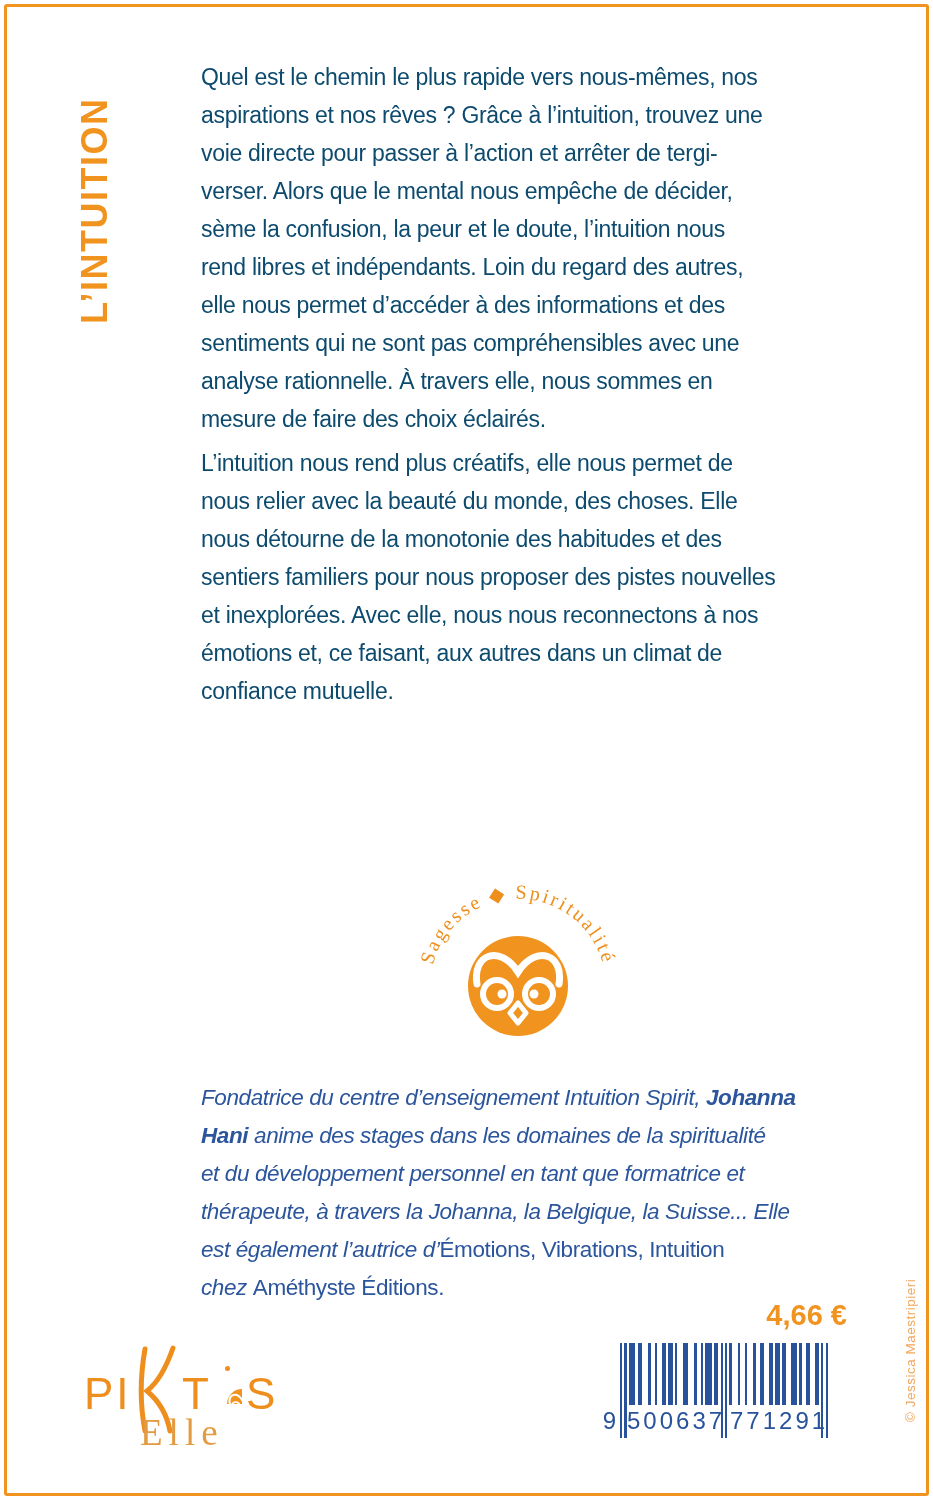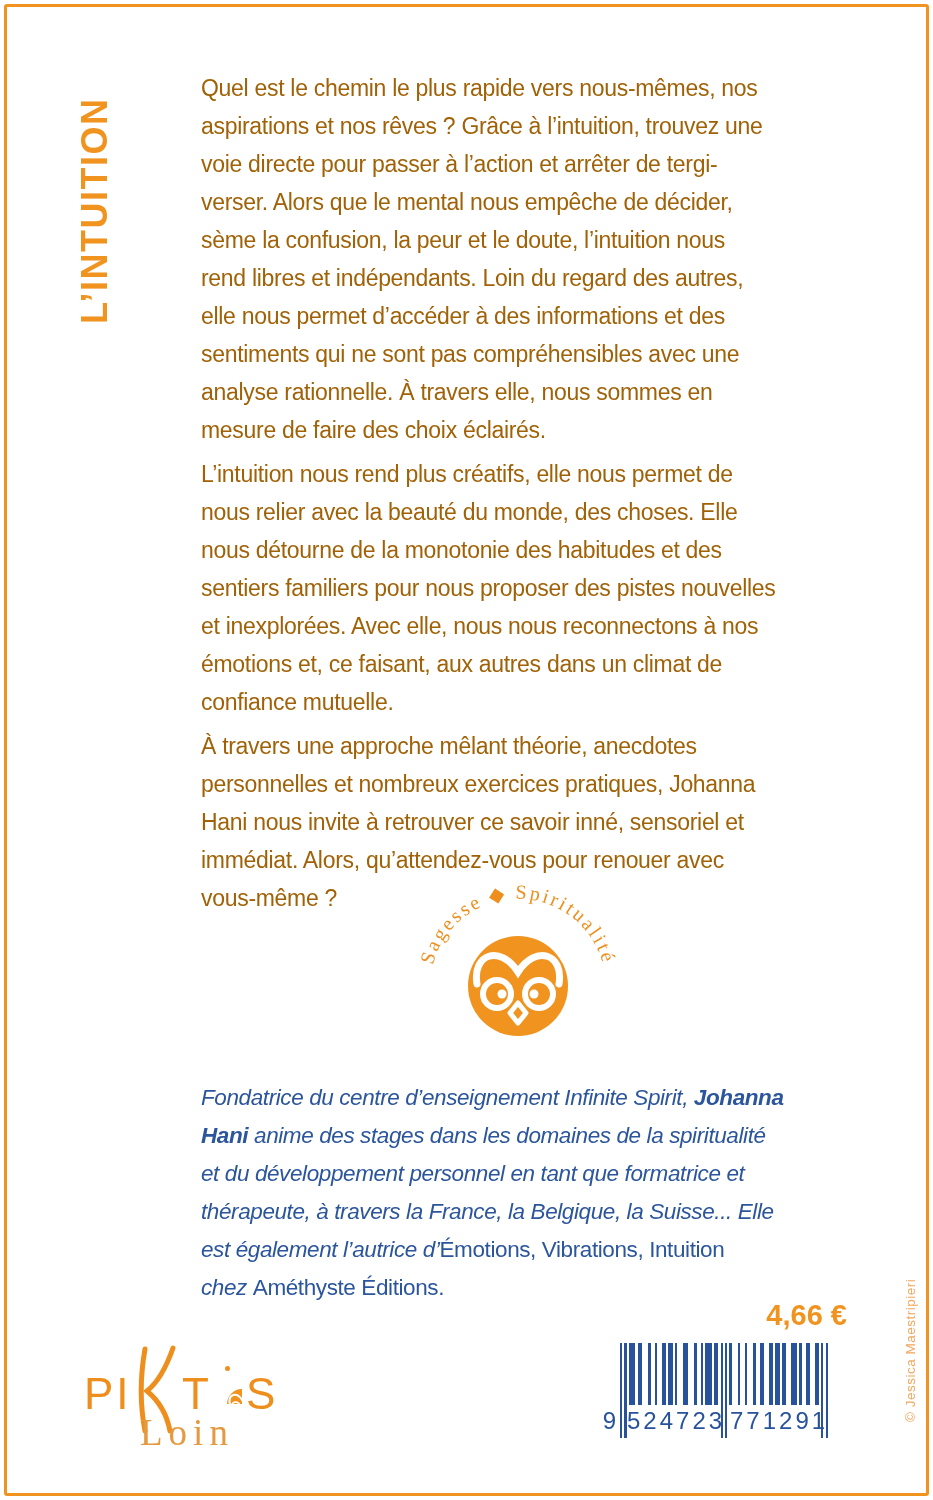--- a/index.html
+++ b/index.html
@@ -5,21 +5,21 @@
   html,body{margin:0;padding:0;background:#ffffff;}
   body{width:933px;height:1500px;position:relative;overflow:hidden;
        font-family:"Liberation Sans",sans-serif;}
   .frame{position:absolute;inset:4px;border:3px solid #F0931F;border-radius:3px;pointer-events:none;}
 
   
   .spine{position:absolute;top:324px;left:74px;transform:rotate(-90deg);transform-origin:0 0;
          color:#F0931F;font-size:36px;font-weight:bold;letter-spacing:1.5px;white-space:nowrap;}
 
   
-  .synopsis{position:absolute;left:201px;top:69px;width:690px;color:#a16207;}
+  .synopsis{position:absolute;left:201px;top:58px;width:690px;color:#0c4a6e;}
   .synopsis p{margin:0 0 6px 0;font-size:23px;line-height:38px;letter-spacing:-0.3px;
               white-space:pre-line;}
 
   
   .emblem{position:absolute;left:358px;top:851px;}
   .arc-text{fill:#EE8F1D;font-family:"Liberation Serif",serif;font-size:20px;letter-spacing:2.5px;}
 
   
   .bio{position:absolute;left:201px;top:1056px;width:700px;color:#2B559C;
        font-size:22.5px;line-height:38px;letter-spacing:-0.4px;font-style:italic;
@@ -87,63 +87,58 @@
 sentiments qui ne sont pas compréhensibles avec une
 analyse rationnelle. À travers elle, nous sommes en
 mesure de faire des choix éclairés.</p>
   <p>L’intuition nous rend plus créatifs, elle nous permet de
 nous relier avec la beauté du monde, des choses. Elle
 nous détourne de la monotonie des habitudes et des
 sentiers familiers pour nous proposer des pistes nouvelles
 et inexplorées. Avec elle, nous nous reconnectons à nos
 émotions et, ce faisant, aux autres dans un climat de
 confiance mutuelle.</p>
-  <p>À travers une approche mêlant théorie, anecdotes
-personnelles et nombreux exercices pratiques, Johanna
-Hani nous invite à retrouver ce savoir inné, sensoriel et
-immédiat. Alors, qu’attendez-vous pour renouer avec
-vous-même ?</p>
 </div>
 
 <svg class="emblem" width="320" height="240" viewBox="0 0 320 240">
   <defs>
     <path id="arcpath" d="M 77,165 A 88,88 0 1 1 243,165" fill="none"></path>
   </defs>
   <text class="arc-text">
     <textPath href="#arcpath" startOffset="50%" text-anchor="middle">Sagesse ◆ Spiritualité</textPath>
   </text>
   <use href="#owl" x="110" y="85" width="100" height="100"></use>
 </svg>
 
-<p class="bio"><span>Fondatrice du centre d’enseignement Infinite Spirit, </span><span class="b">Johanna
+<p class="bio"><span>Fondatrice du centre d’enseignement Intuition Spirit, </span><span class="b">Johanna
 Hani</span><span> anime des stages dans les domaines de la spiritualité
 et du développement personnel en tant que formatrice et
-thérapeute, à travers la France, la Belgique, la Suisse... Elle
+thérapeute, à travers la Johanna, la Belgique, la Suisse... Elle
 est également l’autrice d’</span><span class="rm">Émotions, Vibrations, Intuition</span><span>
 chez </span><span class="rm">Améthyste Éditions.</span></p>
 
 <div class="price">4,66 €</div>
 
 <div class="barcode">
   <div class="bars"><i style="display: inline-block; width: 2.2px; height: 95px; vertical-align: top; background: rgb(40, 82, 155);"></i><i style="display: inline-block; width: 2.2px; height: 95px; vertical-align: top; background: transparent;"></i><i style="display: inline-block; width: 2.2px; height: 95px; vertical-align: top; background: rgb(40, 82, 155);"></i><i style="display: inline-block; width: 2.2px; height: 62px; vertical-align: top; background: transparent;"></i><i style="display: inline-block; width: 2.2px; height: 62px; vertical-align: top; background: rgb(40, 82, 155);"></i><i style="display: inline-block; width: 2.2px; height: 62px; vertical-align: top; background: rgb(40, 82, 155);"></i><i style="display: inline-block; width: 2.2px; height: 62px; vertical-align: top; background: rgb(40, 82, 155);"></i><i style="display: inline-block; width: 2.2px; height: 62px; vertical-align: top; background: transparent;"></i><i style="display: inline-block; width: 2.2px; height: 62px; vertical-align: top; background: rgb(40, 82, 155);"></i><i style="display: inline-block; width: 2.2px; height: 62px; vertical-align: top; background: rgb(40, 82, 155);"></i><i style="display: inline-block; width: 2.2px; height: 62px; vertical-align: top; background: transparent;"></i><i style="display: inline-block; width: 2.2px; height: 62px; vertical-align: top; background: transparent;"></i><i style="display: inline-block; width: 2.2px; height: 62px; vertical-align: top; background: transparent;"></i><i style="display: inline-block; width: 2.2px; height: 62px; vertical-align: top; background: rgb(40, 82, 155);"></i><i style="display: inline-block; width: 2.2px; height: 62px; vertical-align: top; background: transparent;"></i><i style="display: inline-block; width: 2.2px; height: 62px; vertical-align: top; background: transparent;"></i><i style="display: inline-block; width: 2.2px; height: 62px; vertical-align: top; background: rgb(40, 82, 155);"></i><i style="display: inline-block; width: 2.2px; height: 62px; vertical-align: top; background: transparent;"></i><i style="display: inline-block; width: 2.2px; height: 62px; vertical-align: top; background: transparent;"></i><i style="display: inline-block; width: 2.2px; height: 62px; vertical-align: top; background: rgb(40, 82, 155);"></i><i style="display: inline-block; width: 2.2px; height: 62px; vertical-align: top; background: rgb(40, 82, 155);"></i><i style="display: inline-block; width: 2.2px; height: 62px; vertical-align: top; background: transparent;"></i><i style="display: inline-block; width: 2.2px; height: 62px; vertical-align: top; background: rgb(40, 82, 155);"></i><i style="display: inline-block; width: 2.2px; height: 62px; vertical-align: top; background: rgb(40, 82, 155);"></i><i style="display: inline-block; width: 2.2px; height: 62px; vertical-align: top; background: transparent;"></i><i style="display: inline-block; width: 2.2px; height: 62px; vertical-align: top; background: rgb(40, 82, 155);"></i><i style="display: inline-block; width: 2.2px; height: 62px; vertical-align: top; background: transparent;"></i><i style="display: inline-block; width: 2.2px; height: 62px; vertical-align: top; background: transparent;"></i><i style="display: inline-block; width: 2.2px; height: 62px; vertical-align: top; background: transparent;"></i><i style="display: inline-block; width: 2.2px; height: 62px; vertical-align: top; background: rgb(40, 82, 155);"></i><i style="display: inline-block; width: 2.2px; height: 62px; vertical-align: top; background: rgb(40, 82, 155);"></i><i style="display: inline-block; width: 2.2px; height: 62px; vertical-align: top; background: transparent;"></i><i style="display: inline-block; width: 2.2px; height: 62px; vertical-align: top; background: transparent;"></i><i style="display: inline-block; width: 2.2px; height: 62px; vertical-align: top; background: transparent;"></i><i style="display: inline-block; width: 2.2px; height: 62px; vertical-align: top; background: rgb(40, 82, 155);"></i><i style="display: inline-block; width: 2.2px; height: 62px; vertical-align: top; background: transparent;"></i><i style="display: inline-block; width: 2.2px; height: 62px; vertical-align: top; background: transparent;"></i><i style="display: inline-block; width: 2.2px; height: 62px; vertical-align: top; background: rgb(40, 82, 155);"></i><i style="display: inline-block; width: 2.2px; height: 62px; vertical-align: top; background: transparent;"></i><i style="display: inline-block; width: 2.2px; height: 62px; vertical-align: top; background: rgb(40, 82, 155);"></i><i style="display: inline-block; width: 2.2px; height: 62px; vertical-align: top; background: rgb(40, 82, 155);"></i><i style="display: inline-block; width: 2.2px; height: 62px; vertical-align: top; background: rgb(40, 82, 155);"></i><i style="display: inline-block; width: 2.2px; height: 62px; vertical-align: top; background: transparent;"></i><i style="display: inline-block; width: 2.2px; height: 62px; vertical-align: top; background: rgb(40, 82, 155);"></i><i style="display: inline-block; width: 2.2px; height: 62px; vertical-align: top; background: rgb(40, 82, 155);"></i><i style="display: inline-block; width: 2.2px; height: 95px; vertical-align: top; background: transparent;"></i><i style="display: inline-block; width: 2.2px; height: 95px; vertical-align: top; background: rgb(40, 82, 155);"></i><i style="display: inline-block; width: 2.2px; height: 95px; vertical-align: top; background: transparent;"></i><i style="display: inline-block; width: 2.2px; height: 95px; vertical-align: top; background: rgb(40, 82, 155);"></i><i style="display: inline-block; width: 2.2px; height: 95px; vertical-align: top; background: transparent;"></i><i style="display: inline-block; width: 2.2px; height: 62px; vertical-align: top; background: rgb(40, 82, 155);"></i><i style="display: inline-block; width: 2.2px; height: 62px; vertical-align: top; background: transparent;"></i><i style="display: inline-block; width: 2.2px; height: 62px; vertical-align: top; background: transparent;"></i><i style="display: inline-block; width: 2.2px; height: 62px; vertical-align: top; background: transparent;"></i><i style="display: inline-block; width: 2.2px; height: 62px; vertical-align: top; background: rgb(40, 82, 155);"></i><i style="display: inline-block; width: 2.2px; height: 62px; vertical-align: top; background: transparent;"></i><i style="display: inline-block; width: 2.2px; height: 62px; vertical-align: top; background: transparent;"></i><i style="display: inline-block; width: 2.2px; height: 62px; vertical-align: top; background: rgb(40, 82, 155);"></i><i style="display: inline-block; width: 2.2px; height: 62px; vertical-align: top; background: transparent;"></i><i style="display: inline-block; width: 2.2px; height: 62px; vertical-align: top; background: transparent;"></i><i style="display: inline-block; width: 2.2px; height: 62px; vertical-align: top; background: transparent;"></i><i style="display: inline-block; width: 2.2px; height: 62px; vertical-align: top; background: rgb(40, 82, 155);"></i><i style="display: inline-block; width: 2.2px; height: 62px; vertical-align: top; background: transparent;"></i><i style="display: inline-block; width: 2.2px; height: 62px; vertical-align: top; background: transparent;"></i><i style="display: inline-block; width: 2.2px; height: 62px; vertical-align: top; background: rgb(40, 82, 155);"></i><i style="display: inline-block; width: 2.2px; height: 62px; vertical-align: top; background: rgb(40, 82, 155);"></i><i style="display: inline-block; width: 2.2px; height: 62px; vertical-align: top; background: transparent;"></i><i style="display: inline-block; width: 2.2px; height: 62px; vertical-align: top; background: transparent;"></i><i style="display: inline-block; width: 2.2px; height: 62px; vertical-align: top; background: rgb(40, 82, 155);"></i><i style="display: inline-block; width: 2.2px; height: 62px; vertical-align: top; background: rgb(40, 82, 155);"></i><i style="display: inline-block; width: 2.2px; height: 62px; vertical-align: top; background: transparent;"></i><i style="display: inline-block; width: 2.2px; height: 62px; vertical-align: top; background: rgb(40, 82, 155);"></i><i style="display: inline-block; width: 2.2px; height: 62px; vertical-align: top; background: rgb(40, 82, 155);"></i><i style="display: inline-block; width: 2.2px; height: 62px; vertical-align: top; background: transparent;"></i><i style="display: inline-block; width: 2.2px; height: 62px; vertical-align: top; background: rgb(40, 82, 155);"></i><i style="display: inline-block; width: 2.2px; height: 62px; vertical-align: top; background: rgb(40, 82, 155);"></i><i style="display: inline-block; width: 2.2px; height: 62px; vertical-align: top; background: transparent;"></i><i style="display: inline-block; width: 2.2px; height: 62px; vertical-align: top; background: transparent;"></i><i style="display: inline-block; width: 2.2px; height: 62px; vertical-align: top; background: rgb(40, 82, 155);"></i><i style="display: inline-block; width: 2.2px; height: 62px; vertical-align: top; background: rgb(40, 82, 155);"></i><i style="display: inline-block; width: 2.2px; height: 62px; vertical-align: top; background: rgb(40, 82, 155);"></i><i style="display: inline-block; width: 2.2px; height: 62px; vertical-align: top; background: transparent;"></i><i style="display: inline-block; width: 2.2px; height: 62px; vertical-align: top; background: rgb(40, 82, 155);"></i><i style="display: inline-block; width: 2.2px; height: 62px; vertical-align: top; background: transparent;"></i><i style="display: inline-block; width: 2.2px; height: 62px; vertical-align: top; background: transparent;"></i><i style="display: inline-block; width: 2.2px; height: 62px; vertical-align: top; background: rgb(40, 82, 155);"></i><i style="display: inline-block; width: 2.2px; height: 62px; vertical-align: top; background: rgb(40, 82, 155);"></i><i style="display: inline-block; width: 2.2px; height: 62px; vertical-align: top; background: transparent;"></i><i style="display: inline-block; width: 2.2px; height: 62px; vertical-align: top; background: transparent;"></i><i style="display: inline-block; width: 2.2px; height: 62px; vertical-align: top; background: rgb(40, 82, 155);"></i><i style="display: inline-block; width: 2.2px; height: 62px; vertical-align: top; background: rgb(40, 82, 155);"></i><i style="display: inline-block; width: 2.2px; height: 62px; vertical-align: top; background: transparent;"></i><i style="display: inline-block; width: 2.2px; height: 95px; vertical-align: top; background: rgb(40, 82, 155);"></i><i style="display: inline-block; width: 2.2px; height: 95px; vertical-align: top; background: transparent;"></i><i style="display: inline-block; width: 2.2px; height: 95px; vertical-align: top; background: rgb(40, 82, 155);"></i></div>
   <span class="bc-digit bc-first">9</span>
-  <span class="bc-digit bc-left">524723</span>
+  <span class="bc-digit bc-left">500637</span>
   <span class="bc-digit bc-right">771291</span>
 </div>
 
 <div class="piktos">
   <span class="lt pi">PI</span>
   <svg class="lt kk" width="52" height="90" viewBox="0 0 50 90">
     <g stroke="#EE8E1D" fill="none" stroke-width="5" stroke-linecap="round">
       <path d="M 16,4 C 11,32 11,60 16,86"></path>
       <path d="M 44,3 C 36,26 28,38 18,46 C 30,56 38,70 41,86"></path>
     </g>
   </svg>
   <span class="lt tt">T</span>
   <span class="odot"></span>
   <svg class="lt oo" viewBox="-50 -50 100 100">
     <use href="#owl"></use>
   </svg>
   <span class="lt ss">S</span>
-  <span class="poche">Loin</span>
+  <span class="poche">Elle</span>
 </div>
 
 <div class="credit">© Jessica Maestripieri</div>
 
 </body></html>

